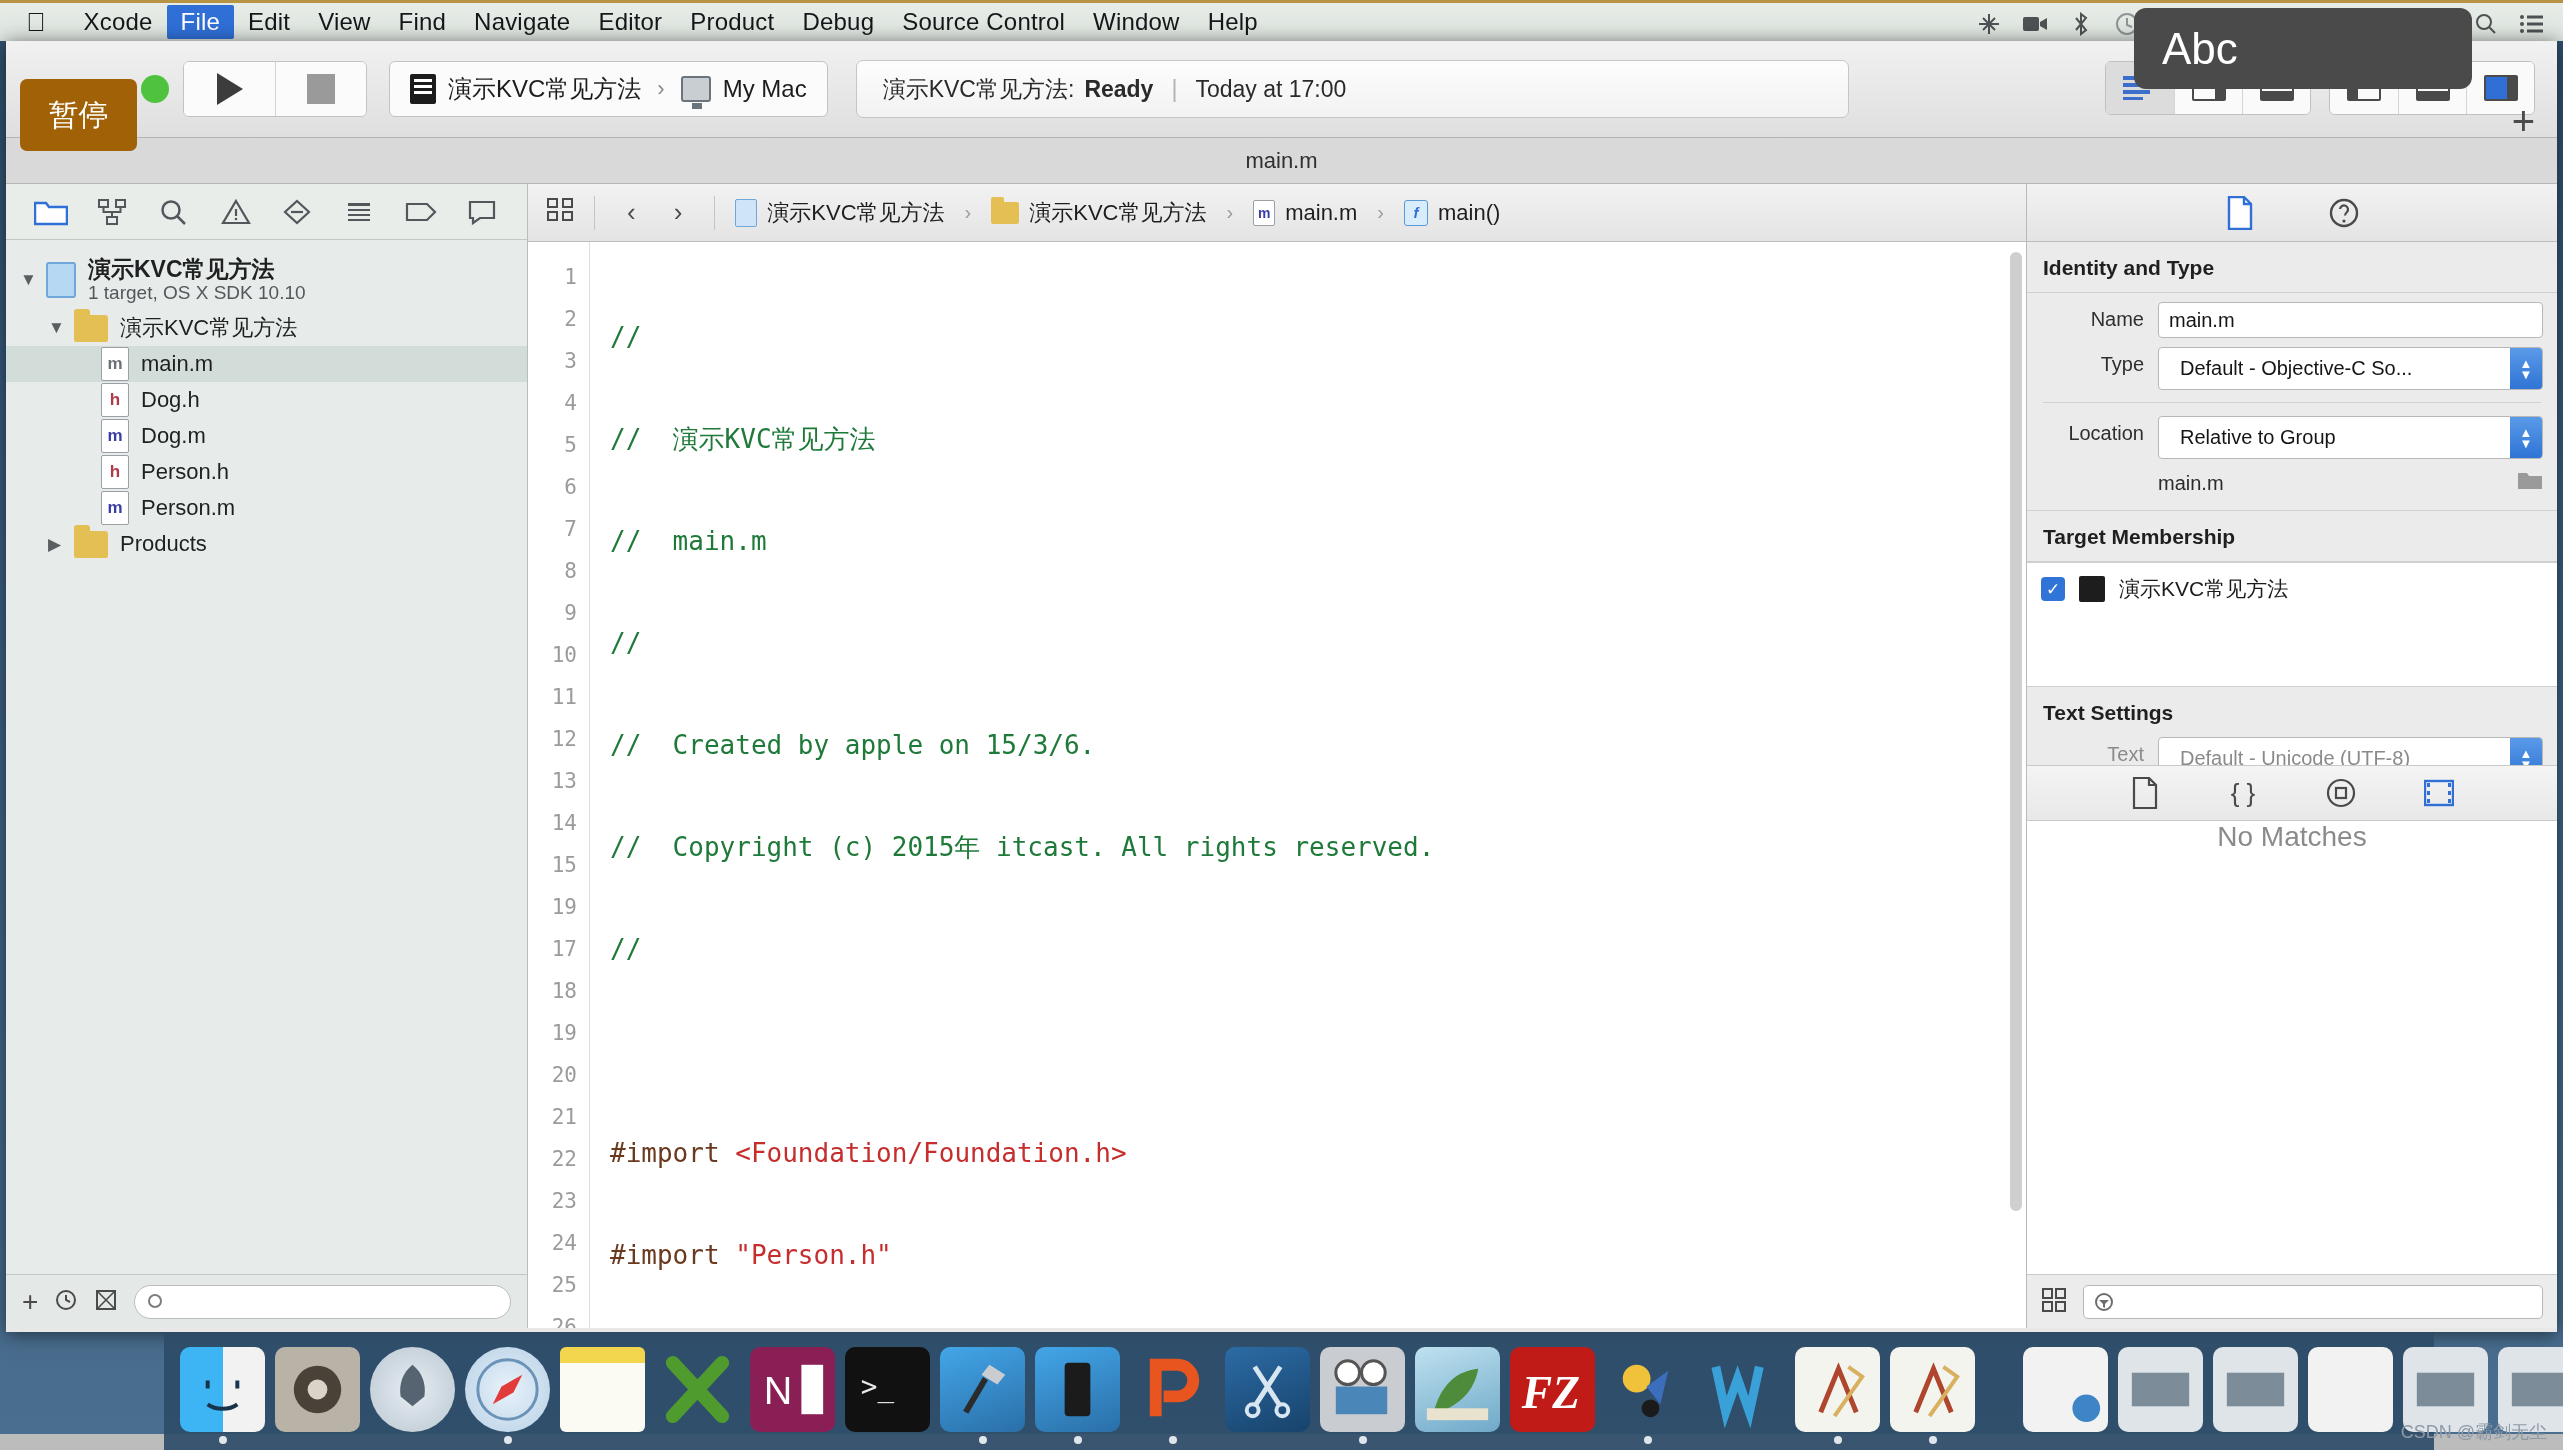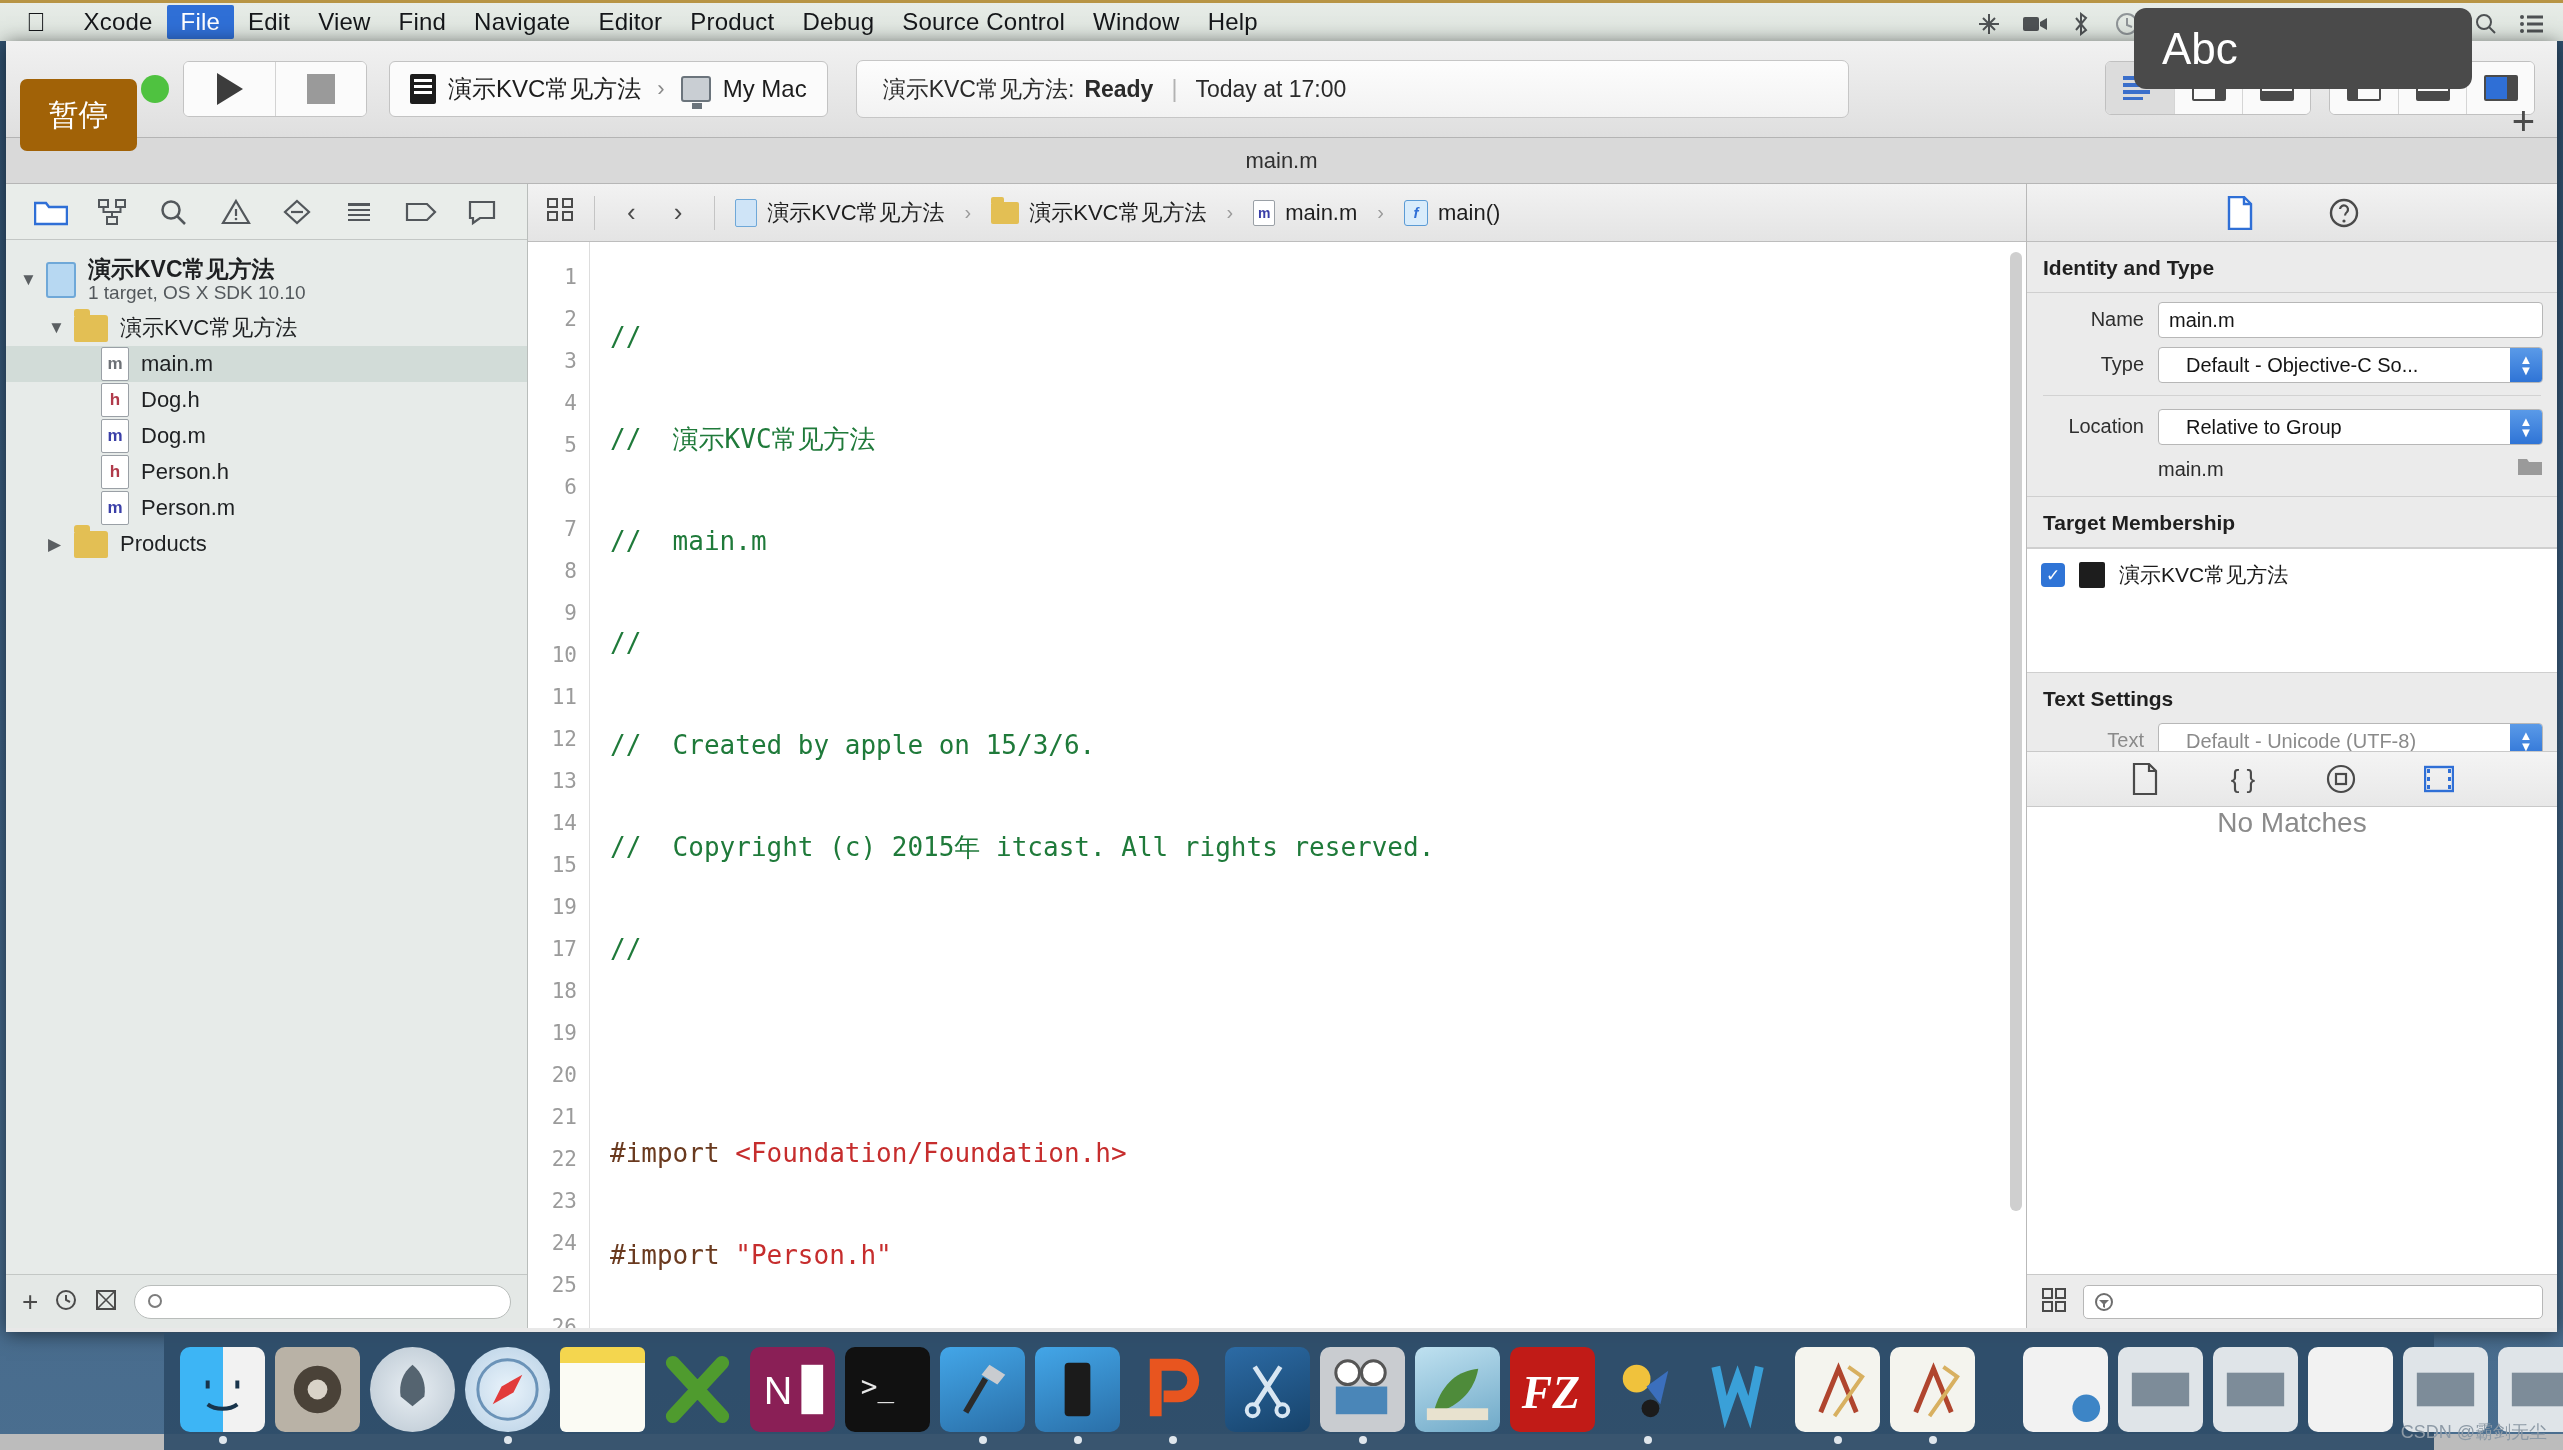--- a/index.html
+++ b/index.html
@@ -248,22 +248,22 @@
     font-size: 21px; font-weight: bold; color: #1f1f1f;
     padding: 14px 0 12px 16px; border-bottom: 1px solid #cfcfcf;
   }
   .insp-row { display: flex; align-items: flex-start; padding: 9px 14px 0 0; font-size: 20px; color: #2b2b2b; }
   .insp-label { width: 131px; text-align: right; padding-right: 14px; color: #2f2f2f; flex: 0 0 131px; padding-top: 6px;}
   .insp-field {
     flex: 1; height: 36px; background: #fff; border: 1px solid #b7b7b7; border-radius: 4px;
     display: flex; align-items: center; padding-left: 10px; font-size: 20px; color: #151515;
   }
   .insp-select {
-    flex: 1; height: 36px; background: #fff; border: 1px solid #b7b7b7; border-radius: 4px;
-    display: flex; align-items: center; padding-left: 27px; font-size: 20px; color: #151515;
+    flex: 1; height: 43px; background: #fff; border: 1px solid #b7b7b7; border-radius: 4px;
+    display: flex; align-items: center; padding-left: 21px; font-size: 20px; color: #151515;
     position: relative; overflow: hidden;
   }
   .stepper {
     position: absolute; right: 0; top: 0; width: 32px; height: 100%;
     background: linear-gradient(180deg,#5a9ae8,#2f74d6);
     display: flex; flex-direction: column; align-items: center; justify-content: center;
     color: #fff; font-size: 13px; line-height: 11px;
   }
   .insp-static { flex: 1; font-size: 20px; color: #2b2b2b; padding-top: 4px; line-height: 29px; word-break: break-all;}
   .divider { height: 1px; background: #d2d2d2; margin: 12px 16px 4px 16px; }

